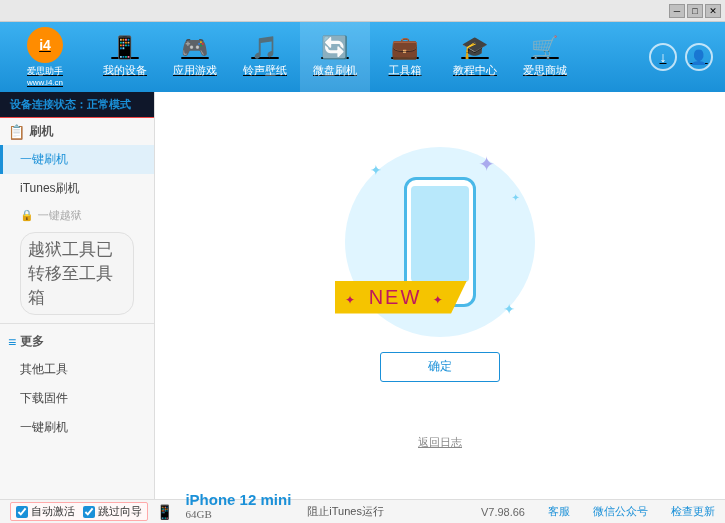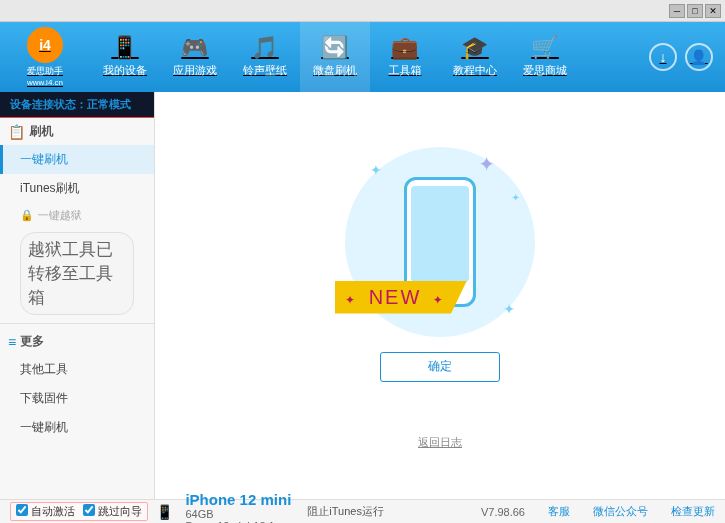--- a/index.html
+++ b/index.html
@@ -261,32 +261,32 @@
     }
     .bottom-checkbox-area {
       display: flex;
       gap: 8px;
       border: 1px solid #ffaaaa;
       padding: 1px 5px;
       background: #fff8f8;
       border-radius: 2px;
     }
     .bottom-checkbox-item {
-      display: flex; align-items: flex-start; gap: 3px;
+      display: flex; align-items: center; gap: 3px;
       font-size: 11px; color: #333;
     }
     .cb { width: 12px; height: 12px; accent-color: #1a90d8; }
 
     .device-info {
       display: flex; flex-direction: column;
       font-size: 11px;
       padding: 0 8px;
     }
     .device-name { color: #1a90d8; font-weight: bold; font-size: 15px; }
-    .device-sub { color: #666; }
+    .device-sub { color: #666; font-family: Liberation Serif, serif; }
 
     .bottom-stop {
       font-size: 11px; color: #555;
       cursor: pointer;
     }
 
     .bottom-right {
       margin-left: auto;
       display: flex;
       gap: 23px;

